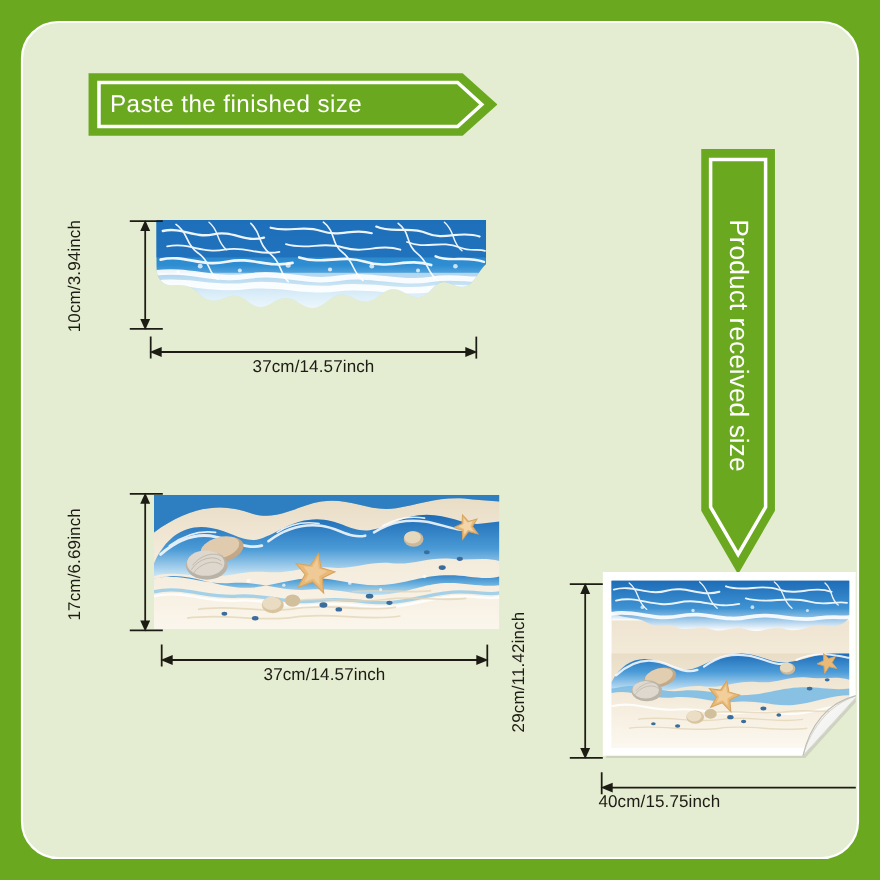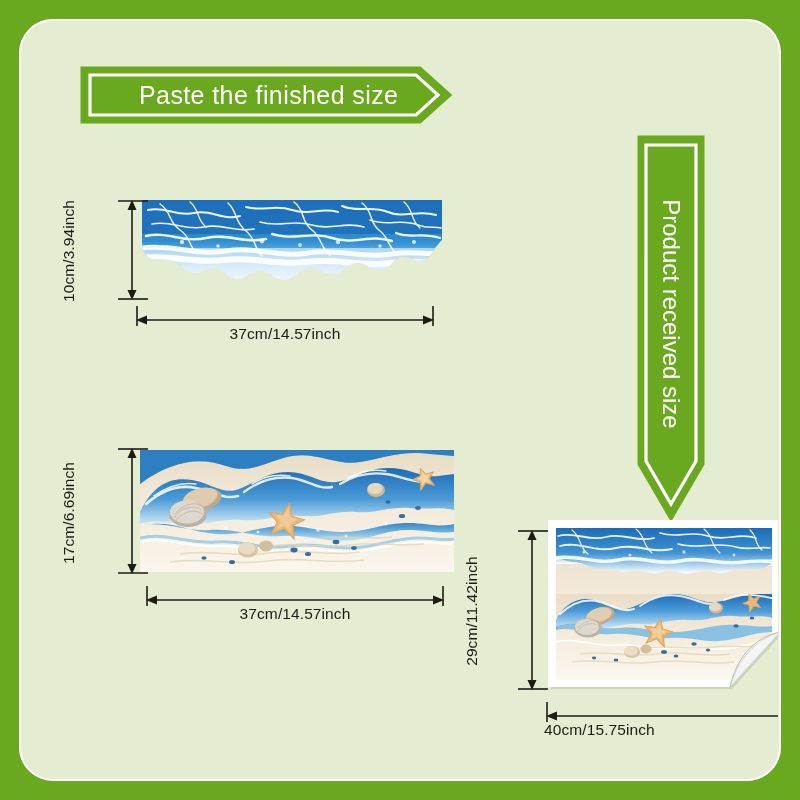--- a/index.html
+++ b/index.html
@@ -40,24 +40,23 @@
     left:58px;top:44px;
     width:372px;height:58px;
   }
   .banner-h svg, .banner-v svg{display:block;}
   .banner-h .label{
     position:absolute;
     left:20px;top:0;
     width:300px;height:58px;
     display:flex;align-items:center;
     color:#ffffff;
-    font-size:25px;
+    font-size:22px;
     letter-spacing:.4px;
     white-space:nowrap;
-    margin-left:39px;
   }
 
   
   .banner-v{
     position:absolute;
     left:614px;top:112px;
     width:70px;height:388px;
   }
   .banner-v .label{
     position:absolute;

